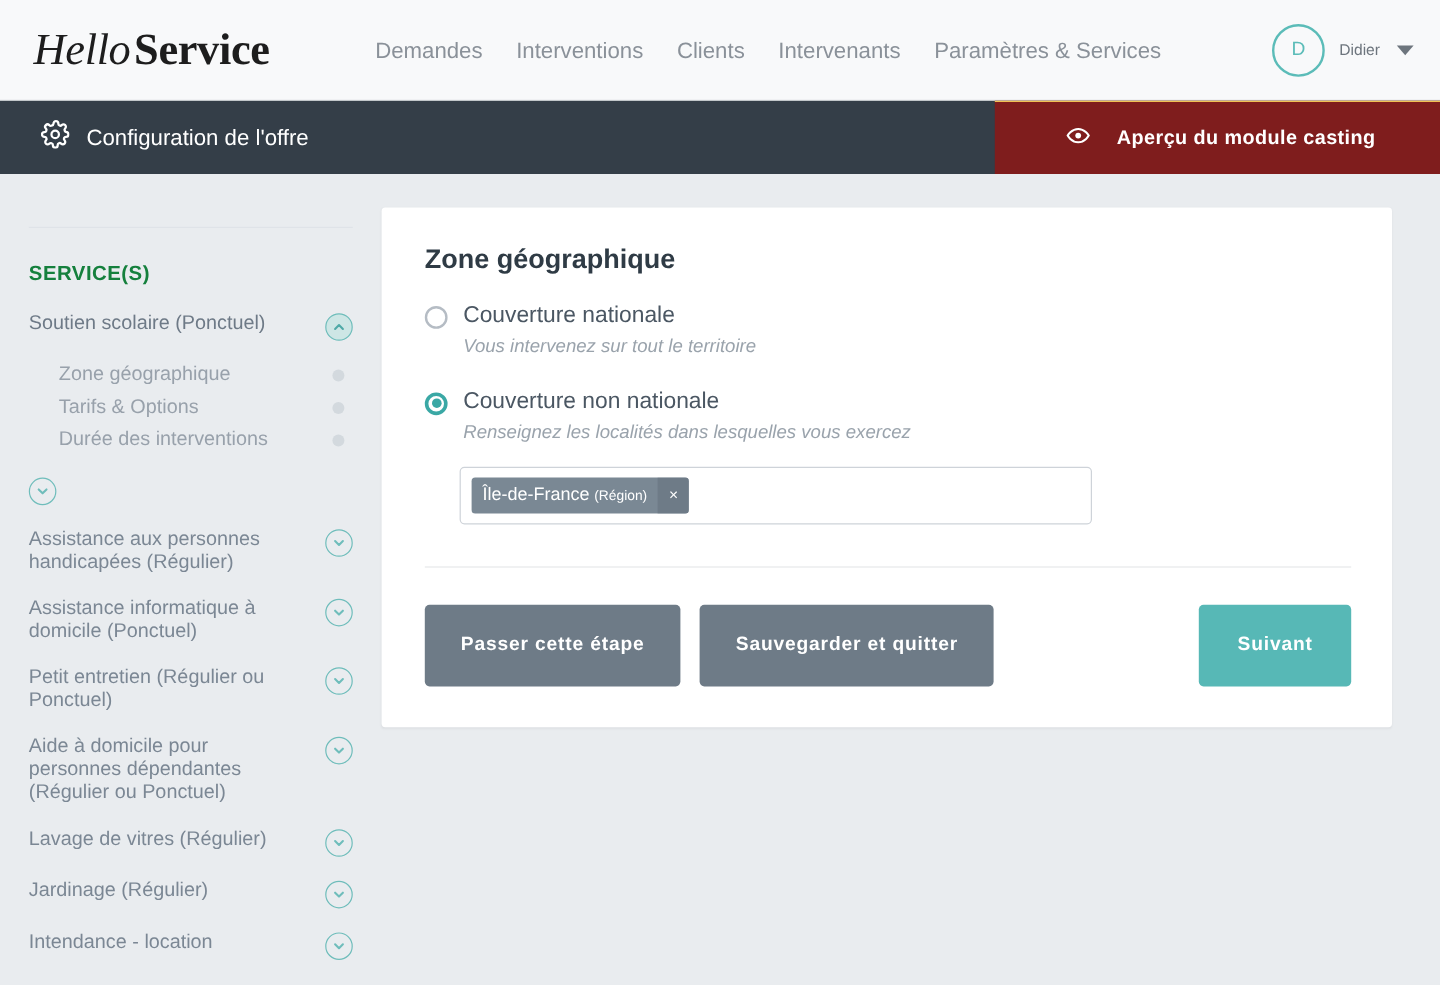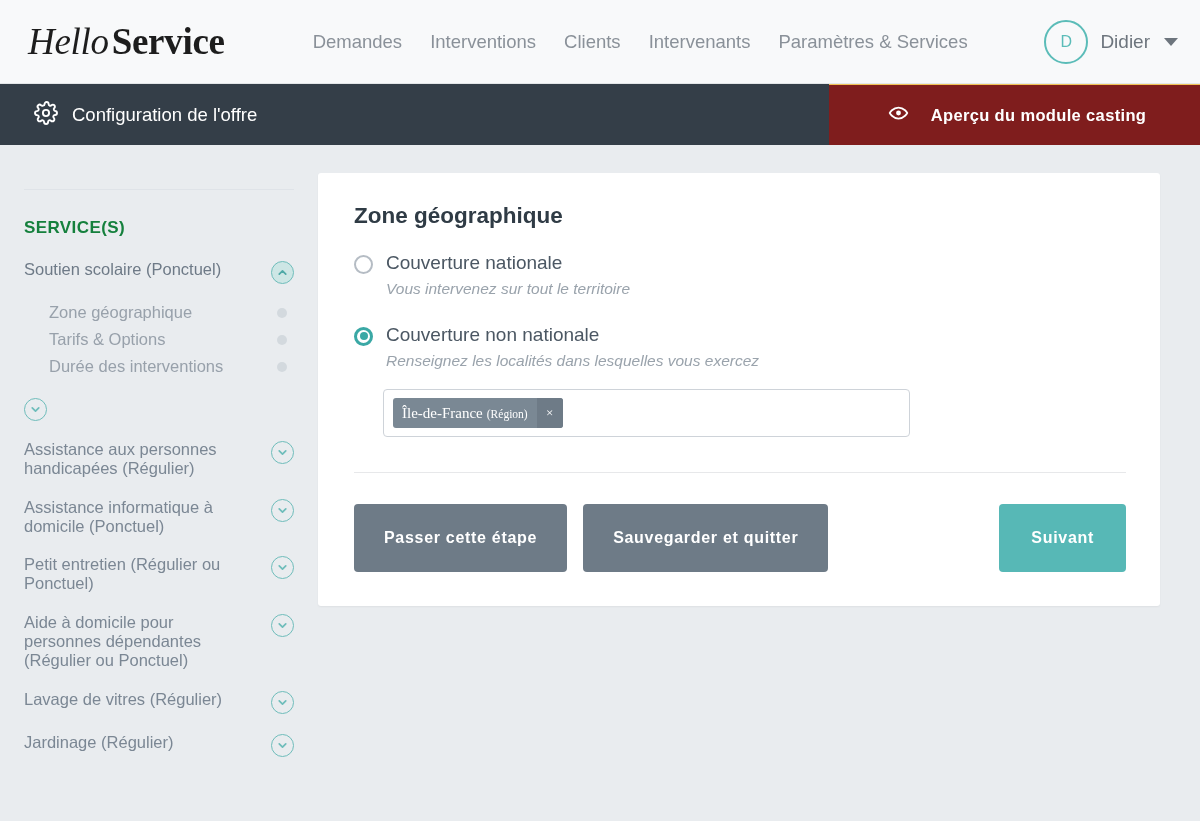--- a/index.html
+++ b/index.html
@@ -61,21 +61,21 @@
   }
   .avatar {
     width: 44px; height: 44px;
     border-radius: 50%;
     border: 2px solid #5bbcb8;
     display: flex; align-items: center; justify-content: center;
     font-size: 16px;
     color: #5bbcb8;
     background: #f8f9fa;
   }
-  .user-name { font-size: 19px; color: #6d757d; }
+  .user-name { font-size: 13px; color: #6d757d; }
   .caret {
     width: 0; height: 0;
     border-left: 7px solid transparent;
     border-right: 7px solid transparent;
     border-top: 8px solid #6d757d;
     margin-left: 2px;
   }
 
   
   .configbar {
@@ -252,21 +252,20 @@
     margin: 19px 0 0 29px;
     border: 1px solid #ced3d9;
     border-radius: 4px;
     background: #fff;
     height: 48px;
     display: flex;
     align-items: center;
     padding: 0 9px;
     max-width: 527px;
     cursor: text;
-    font-family: Liberation Serif, serif;
   }
   .tag {
     display: flex;
     align-items: stretch;
     background: #7a8894;
     border-radius: 3px;
     height: 30px;
     overflow: hidden;
   }
   .tag-text {
@@ -455,20 +454,28 @@
 
     <div class="svc-item">
       <span class="svc-label">Jardinage (Régulier)</span>
       <span class="chev">
         <svg width="13" height="13" viewBox="0 0 24 24" fill="none" stroke="#6fbdbb" stroke-width="3.2" stroke-linecap="round" stroke-linejoin="round">
             <polyline points="6 9 12 15 18 9"></polyline>
           </svg>
       </span>
     </div>
 
+    <div class="svc-item">
+      <span class="svc-label">Intendance - location</span>
+      <span class="chev">
+        <svg width="13" height="13" viewBox="0 0 24 24" fill="none" stroke="#6fbdbb" stroke-width="3.2" stroke-linecap="round" stroke-linejoin="round">
+            <polyline points="6 9 12 15 18 9"></polyline>
+          </svg>
+      </span>
+    </div>
   </aside>
 
   <main class="main">
     <section class="card">
       <h2 class="card-title">Zone géographique</h2>
 
       <div class="radio-row">
         <span class="radio"></span>
         <span class="radio-texts">
           <span class="radio-label">Couverture nationale</span>

